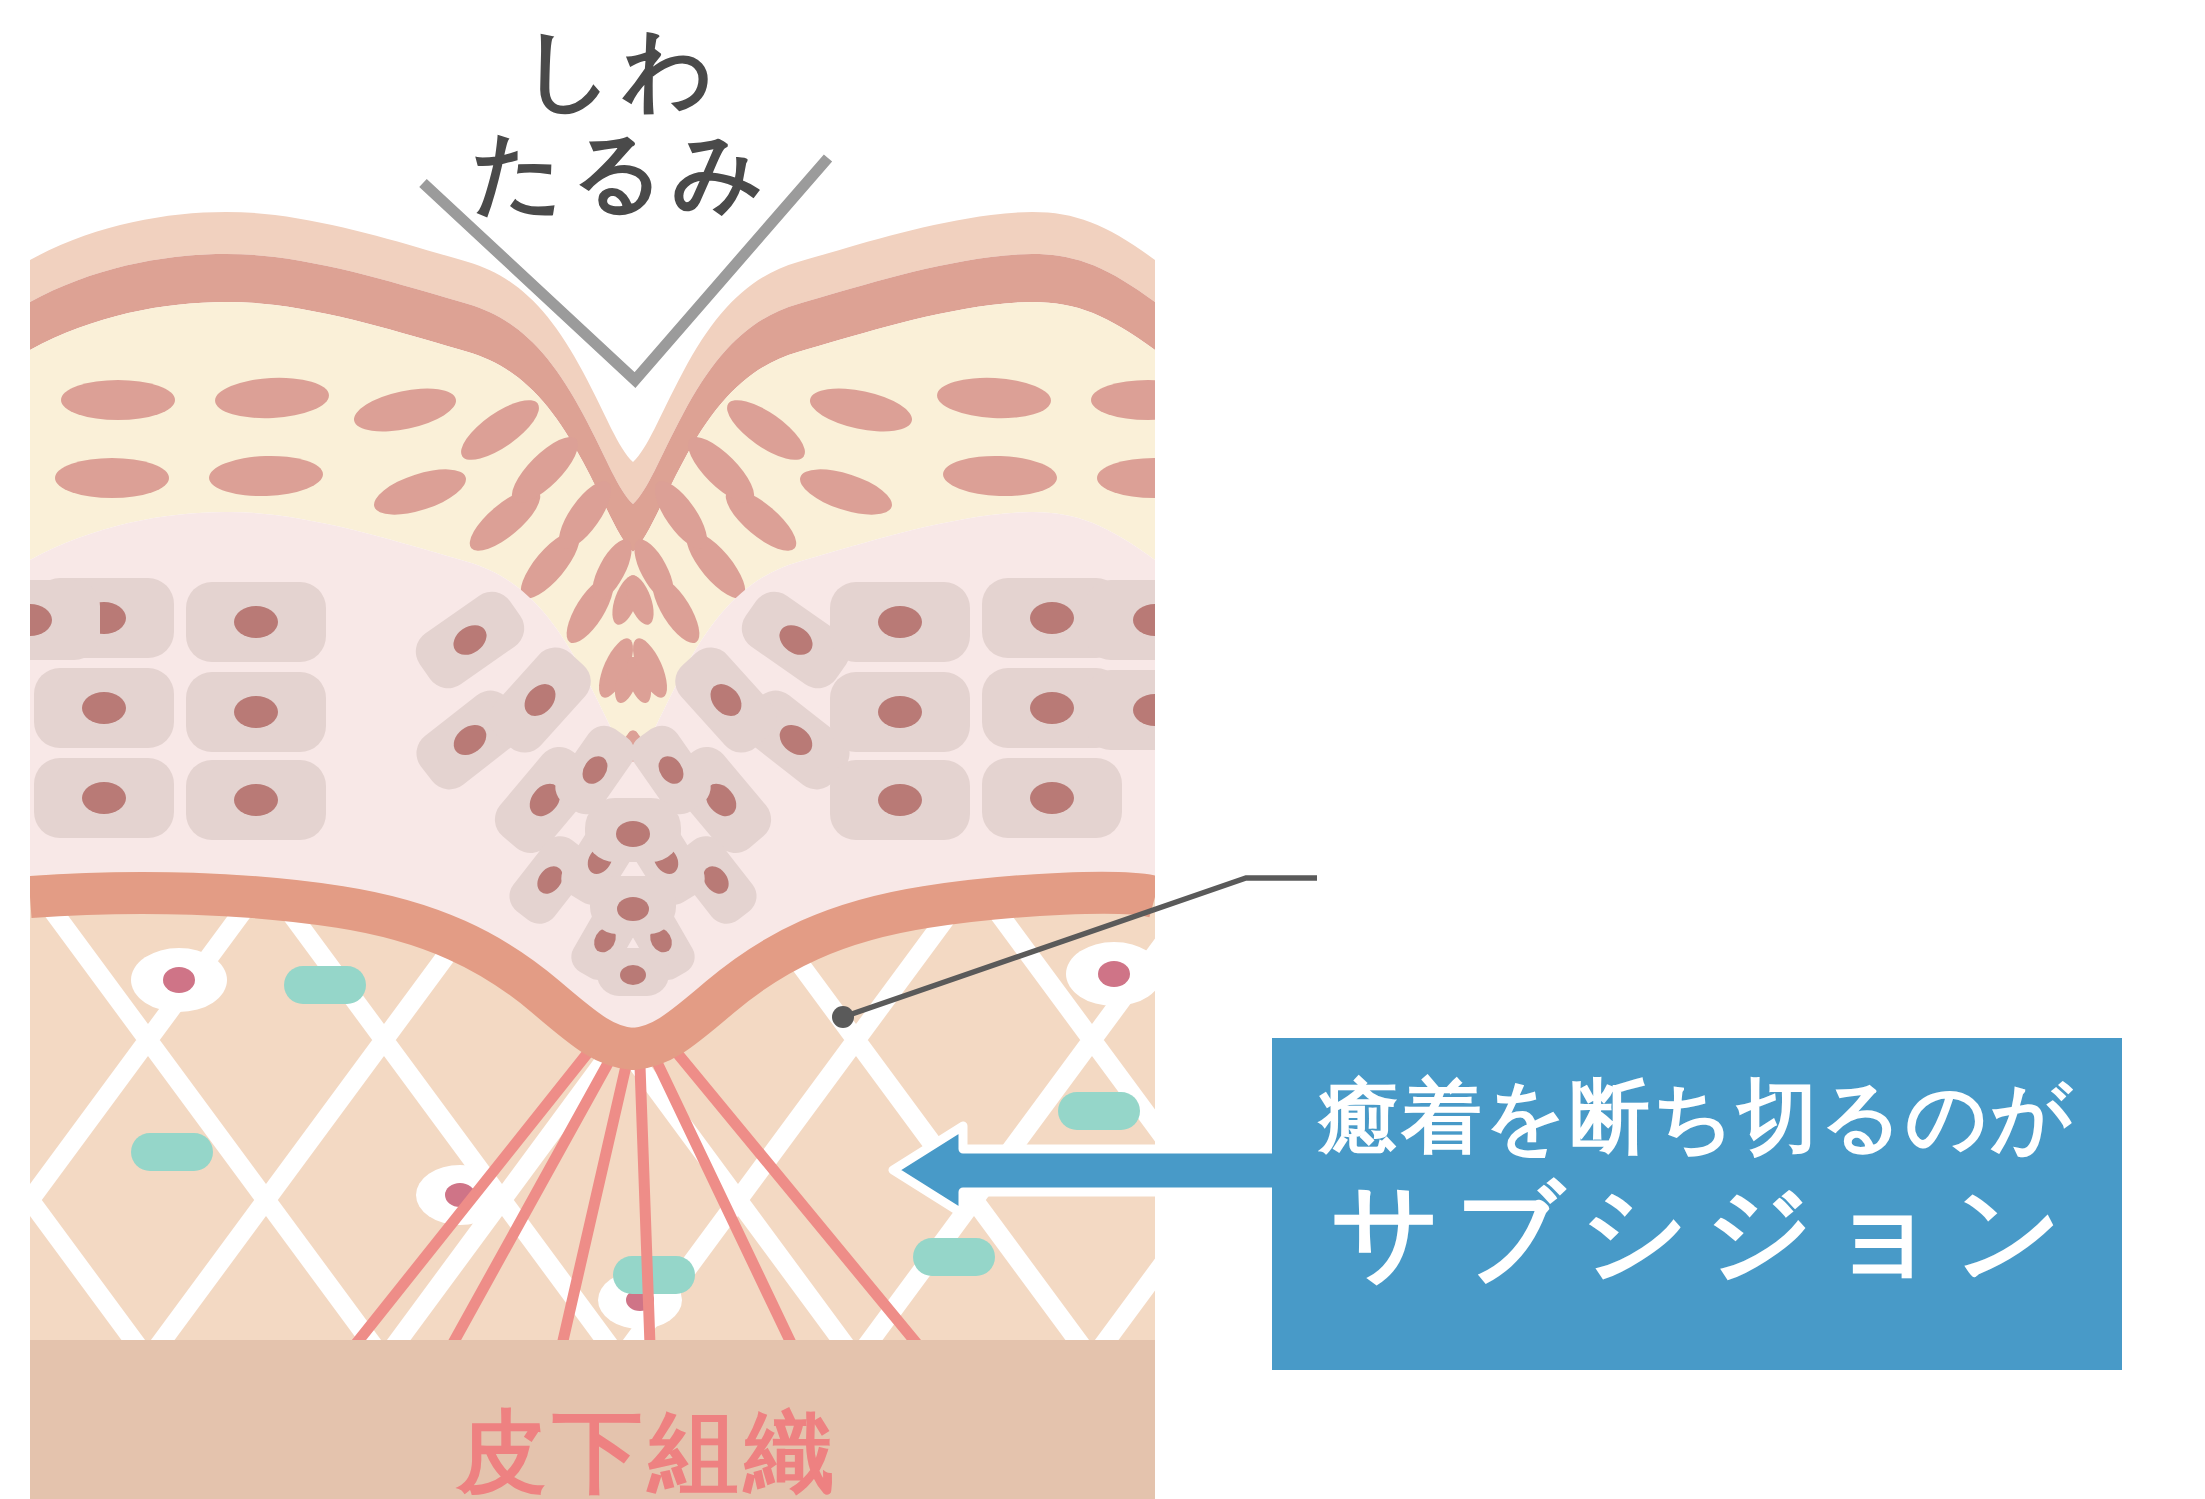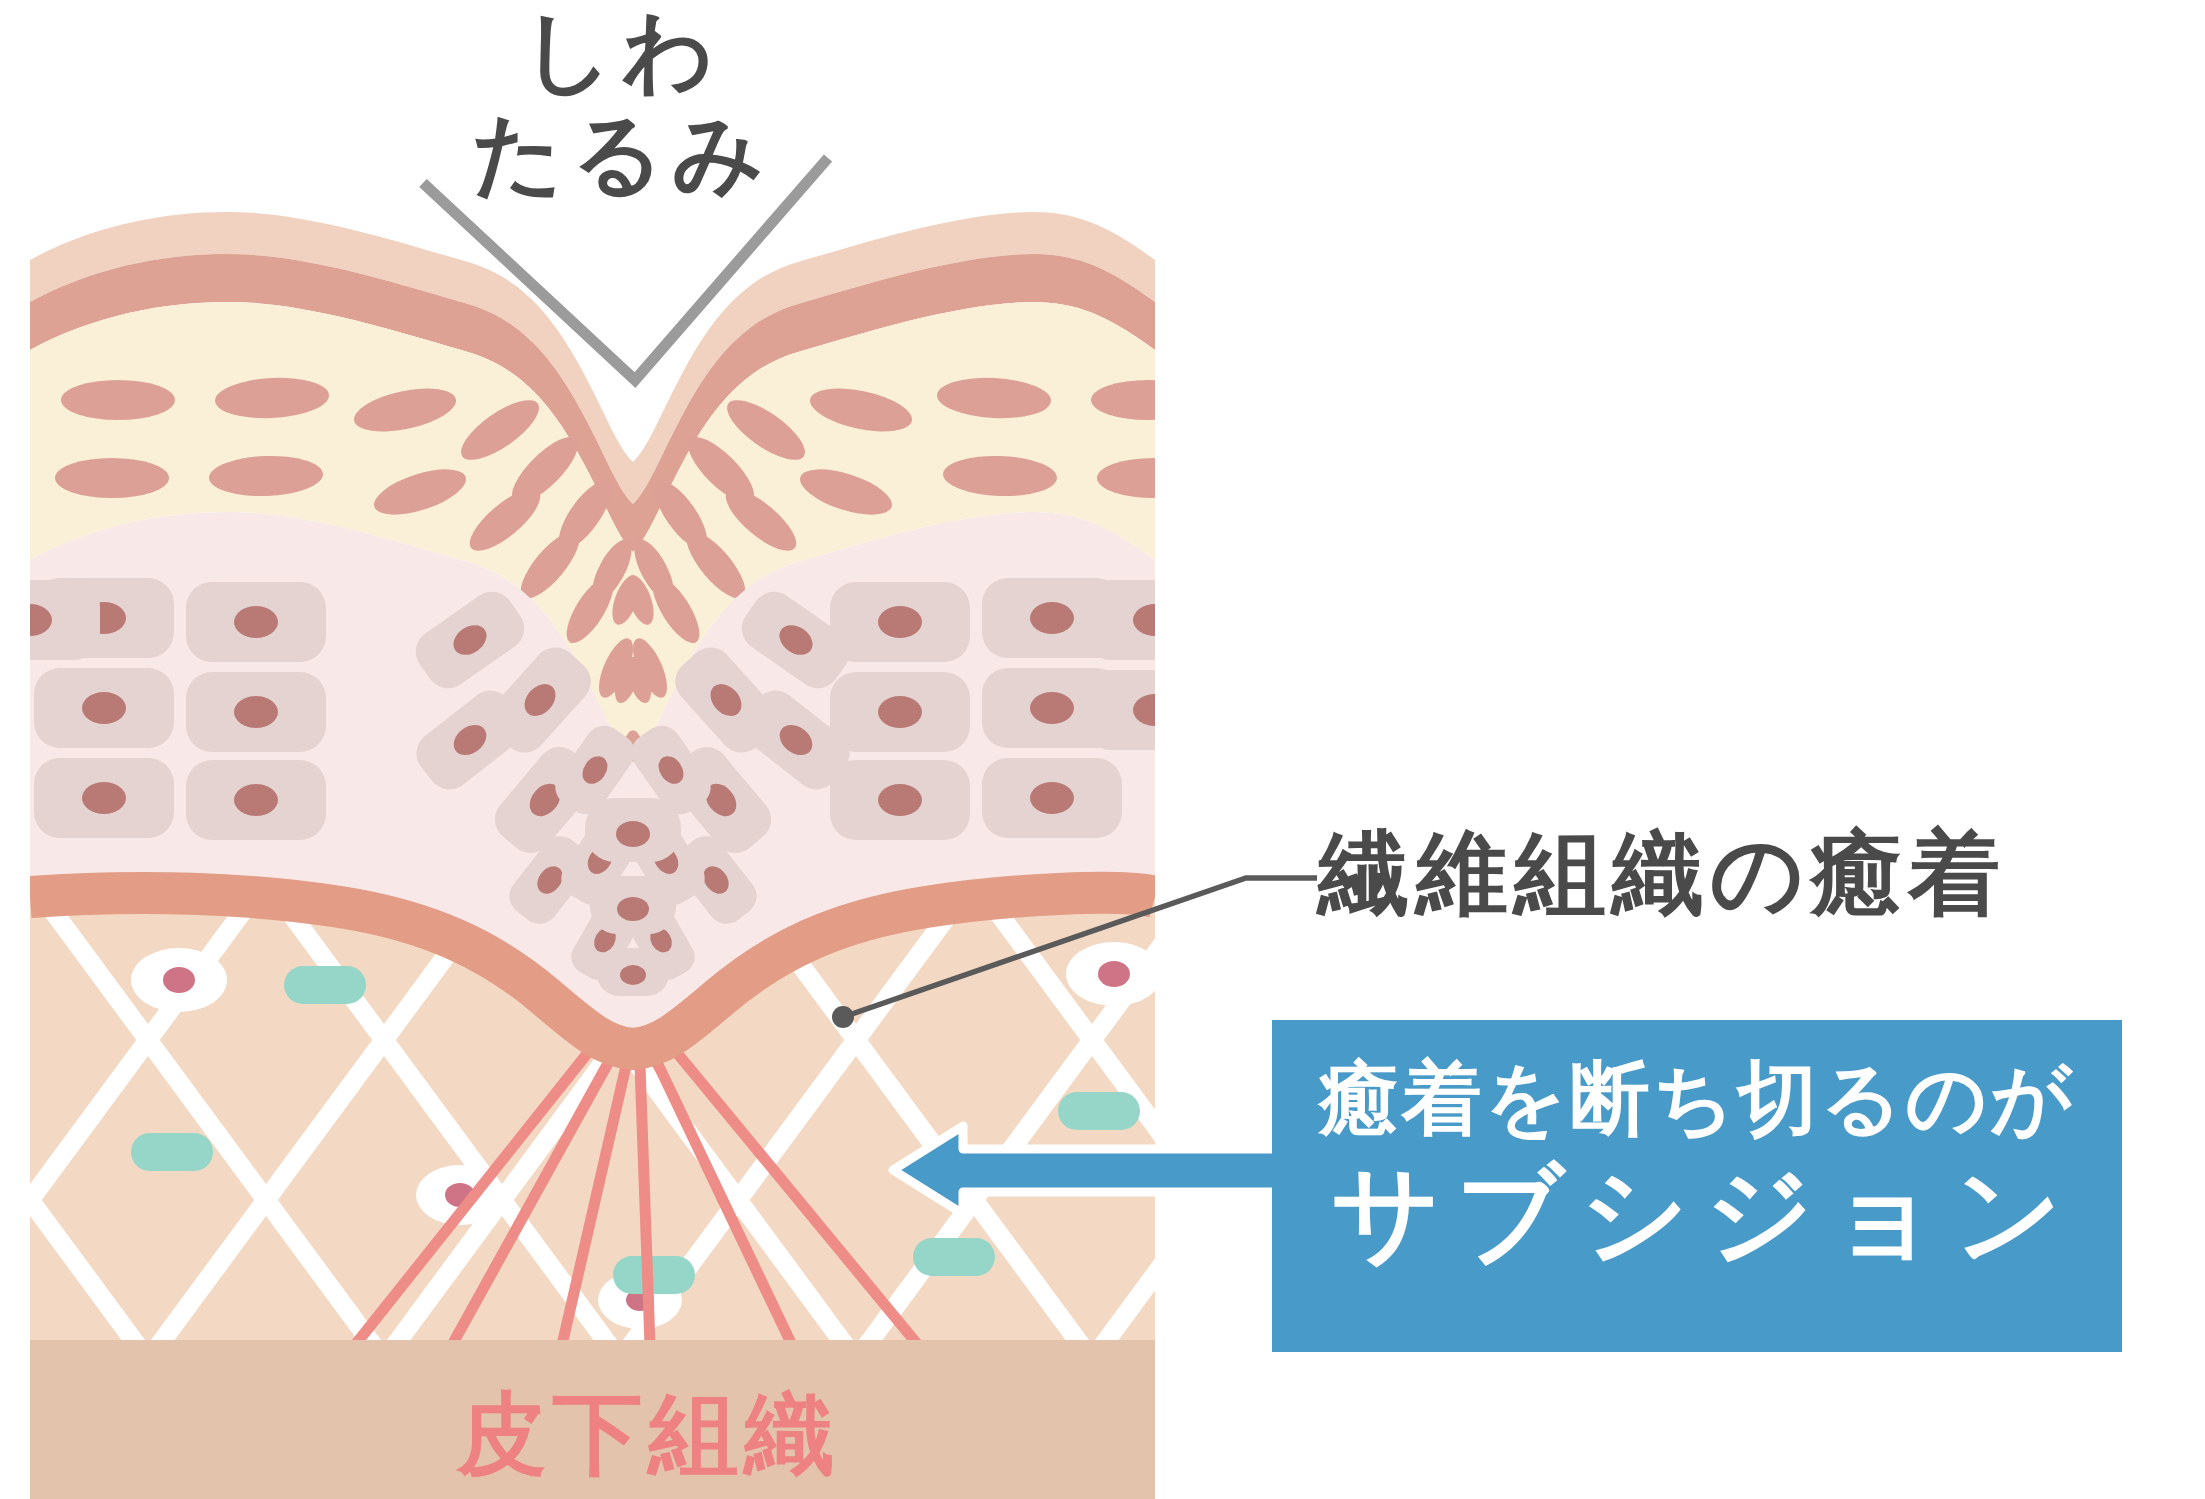--- a/index.html
+++ b/index.html
@@ -1,18 +1,18 @@
 <!DOCTYPE html>
 <html style="--ink: #4a4a4a; --pointer_gray: #9b9b9b; --leader_gray: #5a5a5a; --accent_blue: #489ac8; --surface_peach: #f1d1bf; --corneum_pink: #dda294; --cream: #faf0d8; --flake: #dca096; --epi_bg: #f8e8e7; --cell_fill: #e4d3d0; --cell_nucleus: #b97a76; --derm_bg: #f3d9c3; --lattice: #ffffff; --capsule_teal: #95d6c9; --derm_dot: #cf7487; --fiber_pink: #ee8d88; --band_salmon: #e39c85; --subcut_band: #e4c3ad; --subcut_text: #ee8181;"><head>
 <meta charset="utf-8">
 <style>
   html,body{margin:0;padding:0;background:#fff;font-family:"Liberation Sans","DejaVu Sans",sans-serif;}
   .canvas{position:relative;width:2205px;height:1499px;background:#fff;overflow:hidden;}
   .canvas svg{position:absolute;left:0;top:0;z-index:0;}
-  .txt{position:absolute;z-index:2;font-weight:700;}
+  .txt{position:absolute;z-index:2;font-weight:700;margin-top:18px;}
   .wrinkle-label{left:322px;top:0;width:600px;text-align:center;font-size:90px;line-height:103px;color:var(--ink);letter-spacing:8px;}
   .adhesion-label{left:1318px;top:812px;font-size:92px;color:var(--ink);letter-spacing:6px;white-space:nowrap;}
   .callout{left:1272px;top:1020px;width:850px;height:332px;background:var(--accent_blue);text-align:center;color:#fff;}
   .callout-line1{margin-top:34px;font-size:80px;line-height:90px;letter-spacing:3px;}
   .callout-line2{margin-top:12px;font-size:106px;line-height:114px;letter-spacing:16px;text-indent:16px;}
   .subcut-label{left:30px;top:1374px;width:1237px;text-align:center;font-size:90px;color:var(--subcut_text);letter-spacing:6px;}
 </style>
 </head>
 <body>
 
@@ -273,21 +273,20 @@
     </g>
 
     <polygon points="893,1170 963,1126 963,1149 1290,1149 1290,1192 963,1192 963,1214" style="fill:var(--accent_blue);stroke:#ffffff" stroke-width="9" stroke-linejoin="round"></polygon>
   </svg>
 
   <div class="txt wrinkle-label">
     <div>しわ</div>
     <div>たるみ</div>
   </div>
 
-  <div class="txt adhesion-label">繊維組織の癒着</div>
 
   <div class="txt callout">
     <div class="callout-line1">癒着を断ち切るのが</div>
     <div class="callout-line2">サブシジョン</div>
   </div>
 
   <div class="txt subcut-label">皮下組織</div>
 
 </div>
 

